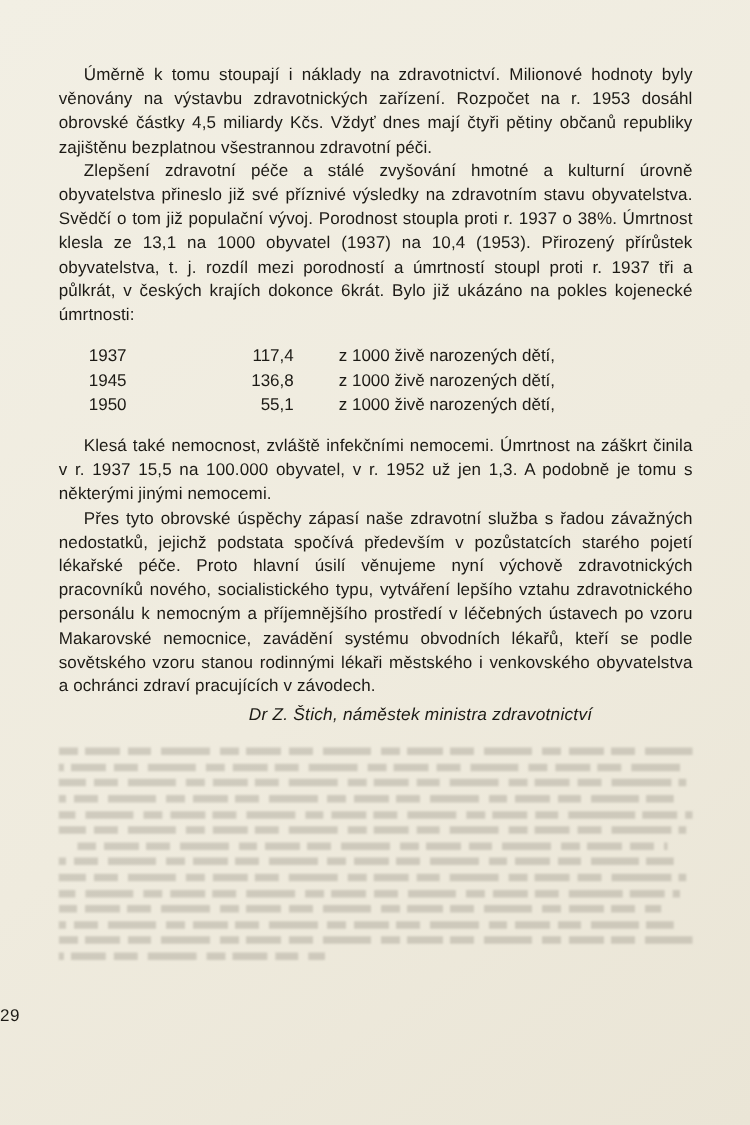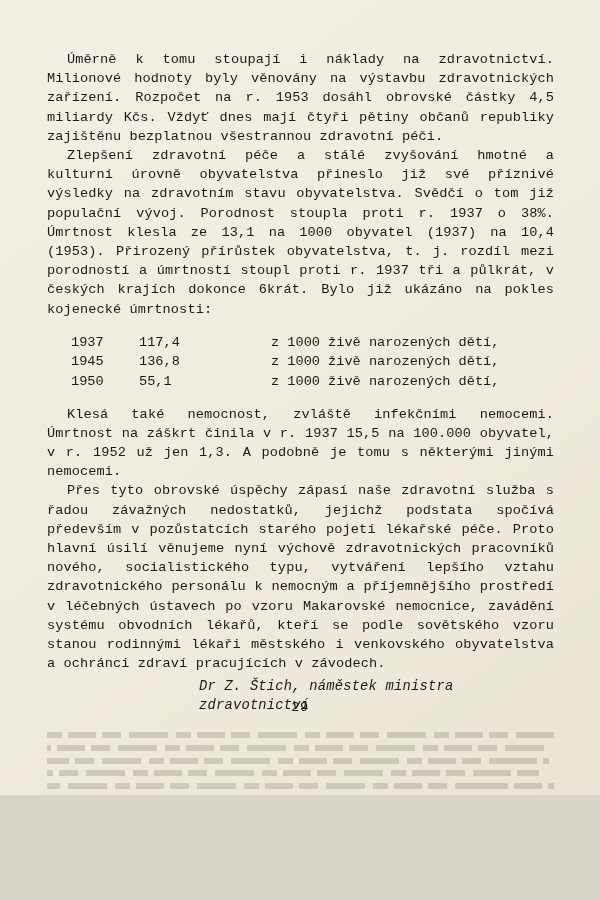--- a/index.html
+++ b/index.html
@@ -3,24 +3,24 @@
 <meta charset="utf-8">
 <style>
   html, body {
     margin: 0;
     padding: 0;
     background: #d8d4c8;
   }
   .page {
     position: relative;
     width: 600px;
-    height: 795px;
+    height: 900px;
     margin: 0 auto;
     background: linear-gradient(145deg, #f2efe4 0%, #efebde 55%, #eae5d6 100%);
-    font-family: Liberation Mono, monospace;
+    font-family: Liberation Sans, sans-serif;
     color: #1c1a15;
     overflow: hidden;
     box-sizing: border-box;
   }
   .content {
     position: absolute;
     left: 47px;
     top: 50px;
     width: 507px;
   }
@@ -32,21 +32,21 @@
     text-indent: 20px;
     letter-spacing: 0.1px;
   }
   .mortality-table {
     margin: 14px 0 13px 0;
     font-size: 13.6px;
     line-height: 19.6px;
   }
   .mt-row { display: flex; gap: 10px; }
   .mt-year  { width: 58px; padding-left: 24px; box-sizing: content-box; }
-  .mt-value { width: 96px; }
+  .mt-value { width: 96px; text-align: right; }
   .mt-unit  { padding-left: 26px; }
   .signature {
     margin: 4px 0 0 0;
     padding-left: 152px;
     font-style: italic;
     font-size: 13.8px;
     line-height: 19px;
     letter-spacing: 0.2px;
   }
   
@@ -69,21 +69,20 @@
   .bt-line:nth-child(4n)  { background-position-x: -43px; width: 97%; }
   .bt-line:nth-child(5n)  { background-position-x: -61px; }
   .bt-line:nth-child(7)   { width: 93%; margin-left: 3%; }
   .bt-line:nth-child(11)  { width: 95%; }
   .bt-line:nth-child(14)  { width: 42%; }
   .page-number {
     position: absolute;
     left: 0;
     right: 0;
     bottom: 80px;
-    text-align: center;
     font-size: 13.6px;
     letter-spacing: 0.5px;
   }
 </style>
 </head>
 <body>
 
 <div class="page">
   <div class="content">
 

